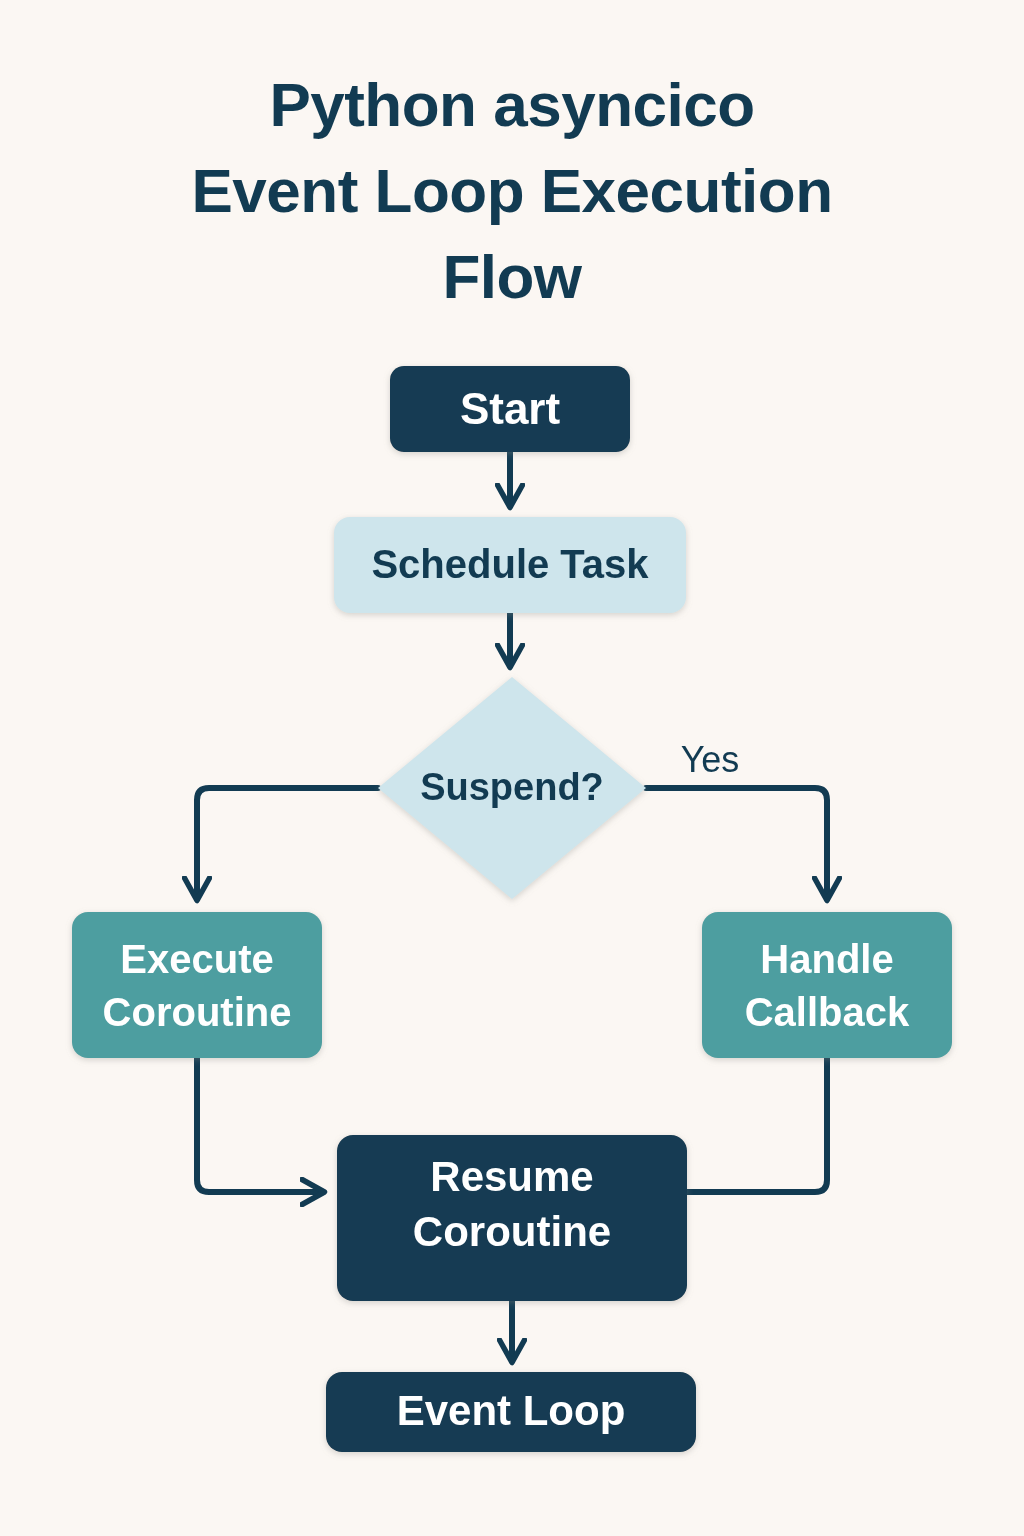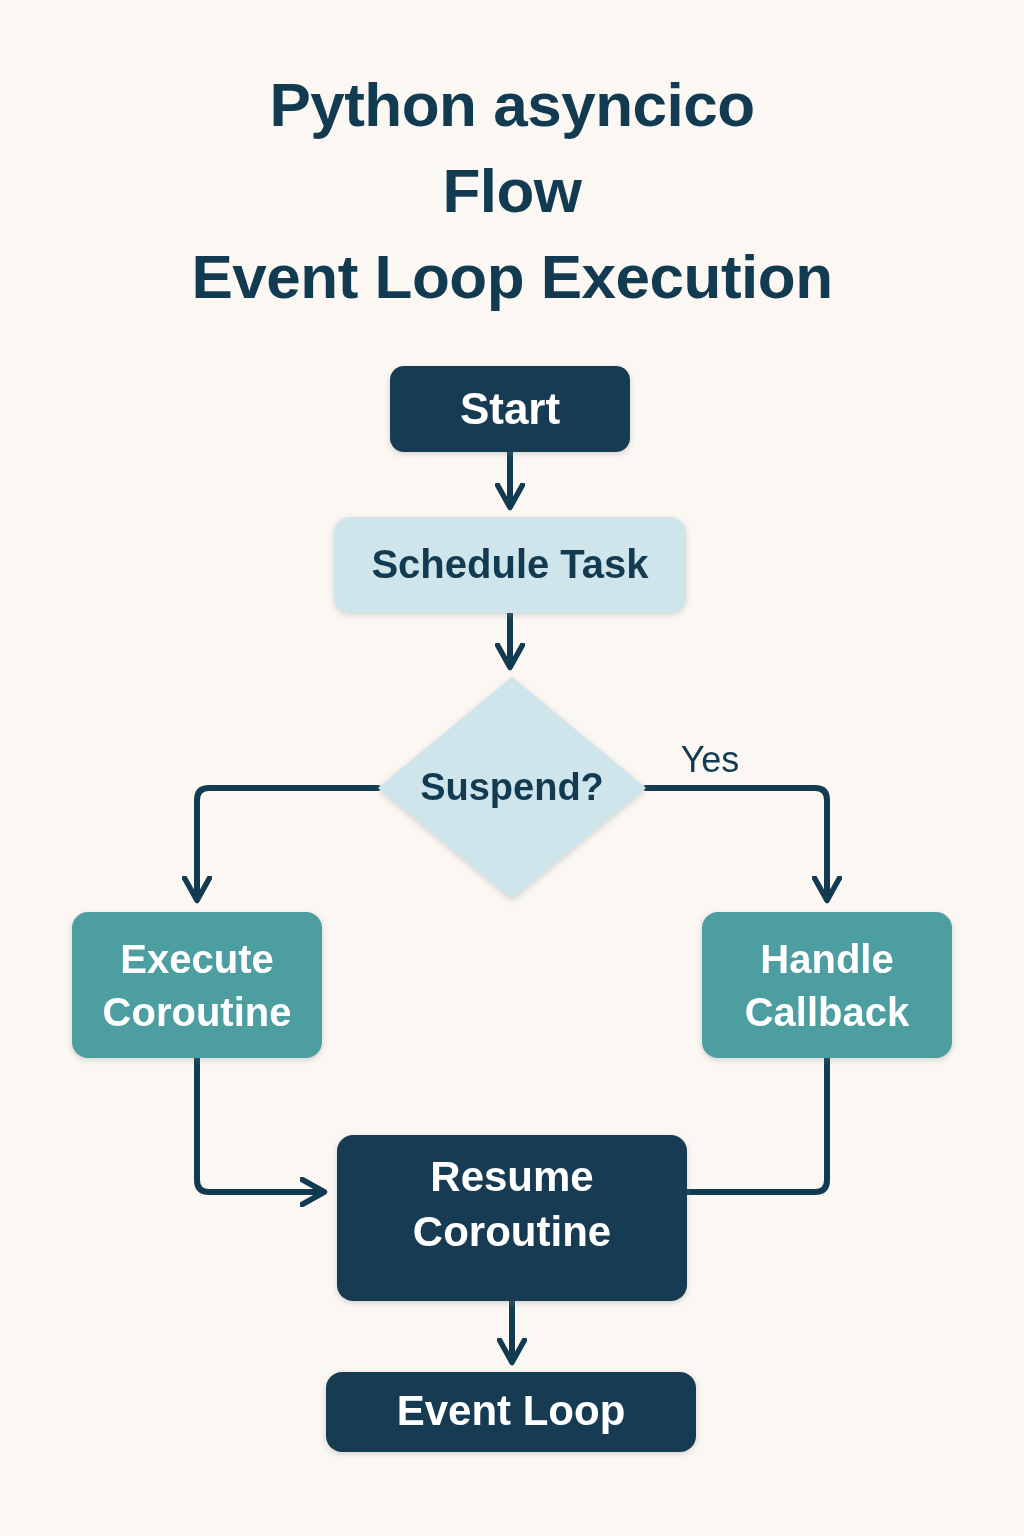--- a/index.html
+++ b/index.html
@@ -59,22 +59,22 @@
     stroke-linejoin: round;
   }
 </style>
 </head>
 <body>
 
 <div id="page">
 
   <div id="title-block">
     <span class="tline">Python asyncico</span>
+    <span class="tline">Event Loop Execution</span>
     <span class="tline">Flow</span>
-    <span class="tline">Event Loop Execution</span>
   </div>
 
   <svg id="flow-svg" width="1024" height="1536" viewBox="0 0 1024 1536">
     <defs>
       <marker id="arrowhead" viewBox="0 0 12 12" refX="9" refY="6" markerWidth="5" markerHeight="5" orient="auto-start-reverse">
         <path d="M 1 1 L 10 6 L 1 11" fill="none" stroke="#123B52" stroke-width="2.2" stroke-linecap="round" stroke-linejoin="round"></path>
       </marker>
       <filter id="softshadow" x="-30%" y="-30%" width="160%" height="160%">
         <feDropShadow dx="0" dy="2" stdDeviation="3" flood-color="#8a8a85" flood-opacity="0.35"></feDropShadow>
       </filter>

